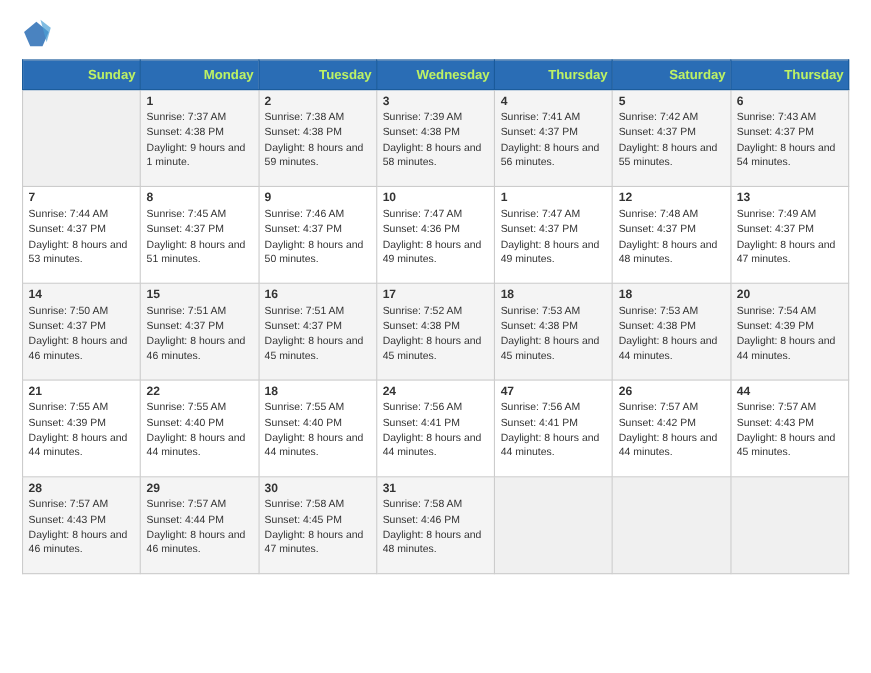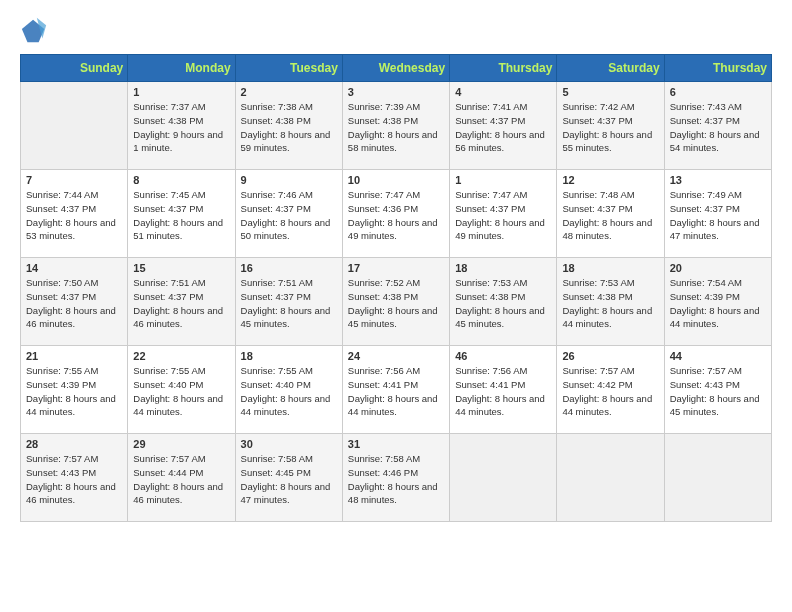--- a/index.html
+++ b/index.html
@@ -230,21 +230,21 @@
       </td>
           <td>
         <span class="day-num">18</span>
         <span class="day-detail">Sunrise: 7:55 AM<br>Sunset: 4:40 PM<br>Daylight: 8 hours and 44 minutes.</span>
       </td>
           <td>
         <span class="day-num">24</span>
         <span class="day-detail">Sunrise: 7:56 AM<br>Sunset: 4:41 PM<br>Daylight: 8 hours and 44 minutes.</span>
       </td>
           <td>
-        <span class="day-num">46</span>
+        <span class="day-num">47</span>
         <span class="day-detail">Sunrise: 7:56 AM<br>Sunset: 4:41 PM<br>Daylight: 8 hours and 44 minutes.</span>
       </td>
           <td>
         <span class="day-num">26</span>
         <span class="day-detail">Sunrise: 7:57 AM<br>Sunset: 4:42 PM<br>Daylight: 8 hours and 44 minutes.</span>
       </td>
           <td>
         <span class="day-num">44</span>
         <span class="day-detail">Sunrise: 7:57 AM<br>Sunset: 4:43 PM<br>Daylight: 8 hours and 45 minutes.</span>
       </td>

